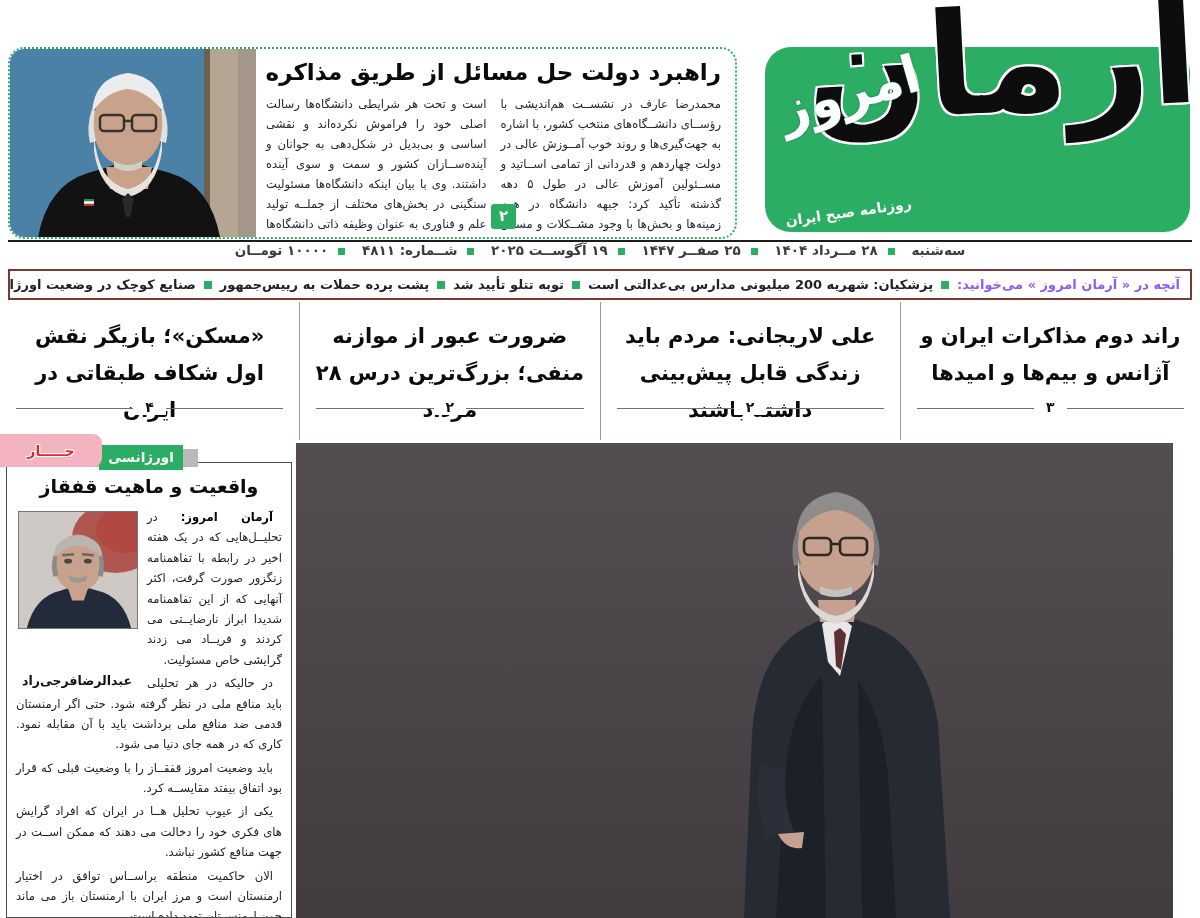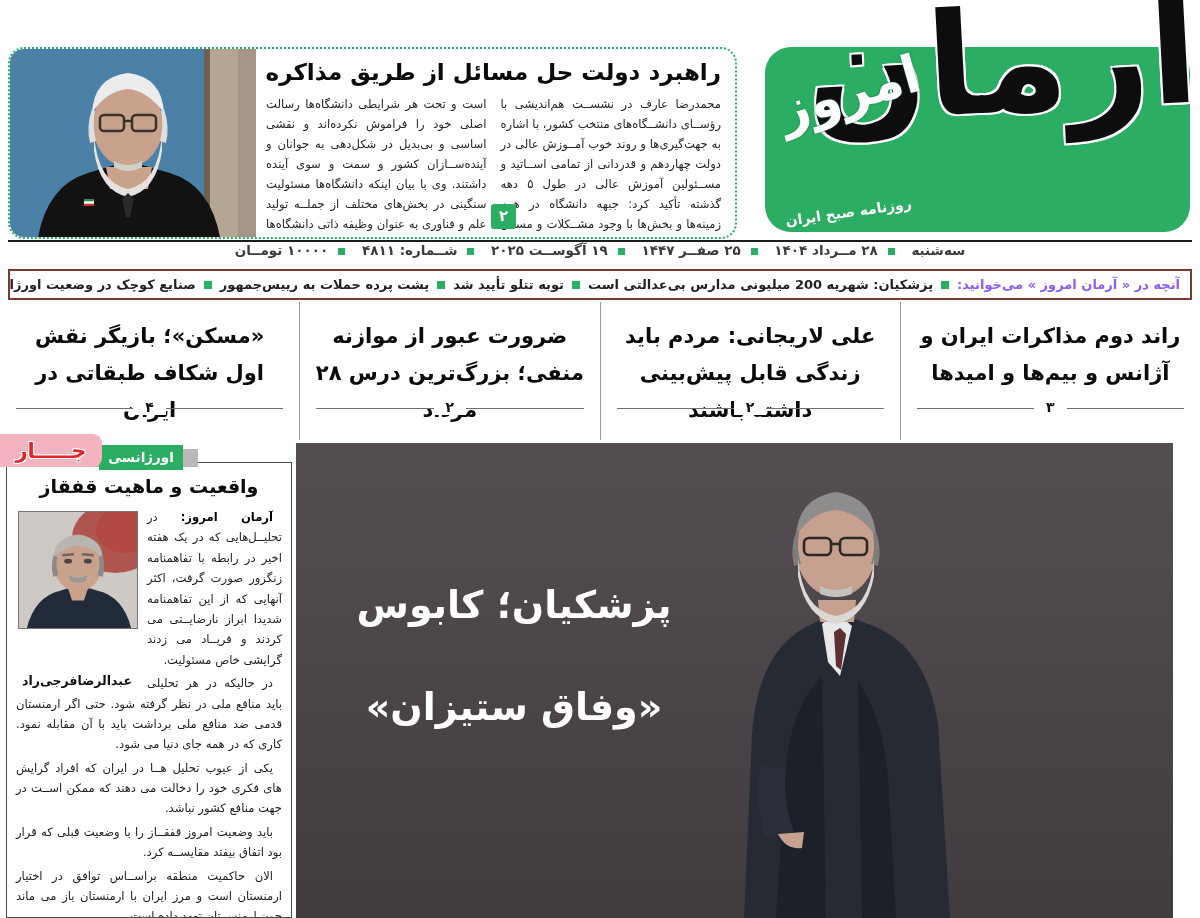--- a/index.html
+++ b/index.html
@@ -58,21 +58,21 @@
   .hl-text { text-align:center; font-size:21px; font-weight:bold; line-height:1.75;
     color:#0b0b0b; }
   .hl-pageline { position:absolute; bottom:12px; left:16px; right:16px;
     border-top:1px solid #707070; text-align:center; }
   .hl-page { position:relative; top:-12px; background:#fff; padding:0 12px;
     font-weight:bold; font-size:14px; color:#111; }
   
   #editorial { position:absolute; top:434px; left:6px; width:286px; bottom:0; }
   .ad-banner { position:absolute; top:0; left:-6px; width:102px; height:33px;
     background:#f3b3bf; border-radius:0 9px 9px 0; display:flex; align-items:center;
-    justify-content:center; font-size:21px; font-weight:bold; color:#e0262c;
+    justify-content:center; font-size:14px; font-weight:bold; color:#e0262c;
     text-shadow:-1px -1px 0 #fff, 1px -1px 0 #fff, -1px 1px 0 #fff, 1px 1px 0 #fff; z-index:3; }
   .label-bar { position:absolute; top:15px; left:78px; width:114px; height:18px;
     background:#b9b9b9; z-index:1; }
   .section-label { position:absolute; top:11px; left:93px; width:84px; height:25px;
     background:#2bae63; color:#fff; font-size:13.5px; font-weight:bold; text-align:center;
     line-height:25px; z-index:2; }
   .ed-box { position:absolute; top:28px; left:0; right:0; bottom:0; border:1px solid #4c4c4c;
     padding:8px 9px 0; overflow:hidden; background:#fff; }
   .ed-title { text-align:center; font-size:19px; font-weight:bold; color:#0c0c0c;
     margin:4px 0 10px; }
@@ -202,22 +202,22 @@
         <path d="M50,64 Q60,70 70,64 L68,70 Q60,74 52,70 Z" fill="#9b9894"></path>
         <ellipse cx="50" cy="50" rx="4" ry="2.4" fill="#4b4440"></ellipse>
         <ellipse cx="70" cy="50" rx="4" ry="2.4" fill="#4b4440"></ellipse>
         <path d="M44,44 L56,43" stroke="#6e6660" stroke-width="2.4"></path>
         <path d="M64,43 L76,44" stroke="#6e6660" stroke-width="2.4"></path>
       </svg>
       <div class="ed-caption">عبدالرضافرجی‌راد</div>
     </div>
     <p><span class="ed-lead">آرمان امروز:</span> <span>در تحلیــل‌هایی که در یک هفته اخیر در رابطه با تفاهمنامه زنگزور صورت گرفت، اکثر آنهایی که از این تفاهمنامه شدیدا ابراز نارضایــتی می کردند و فریــاد می زدند گرایشی خاص مسئولیت.</span></p>
     <p>در حالیکه در هر تحلیلی باید منافع ملی در نظر گرفته شود. حتی اگر ارمنستان قدمی ضد منافع ملی برداشت باید با آن مقابله نمود. کاری که در همه جای دنیا می شود.</p>
+    <p>باید وضعیت امروز قفقــاز را با وضعیت قبلی که قرار بود اتفاق بیفتد مقایســه کرد.</p>
     <p>یکی از عیوب تحلیل هــا در ایران که افراد گرایش های فکری خود را دخالت می دهند که ممکن اســت در جهت منافع کشور نباشد.</p>
-    <p>باید وضعیت امروز قفقــاز را با وضعیت قبلی که قرار بود اتفاق بیفتد مقایســه کرد.</p>
     <p>الان حاکمیت منطقه براســاس توافق در اختیار ارمنستان است و مرز ایران با ارمنستان باز می ماند چون ارمنســتان تعهد داده است.</p>
 
   </div>
 </div>
 
 <div id="main-photo">
   <svg class="fig" viewBox="0 0 430 452">
     <path d="M118,452 L126,268 Q132,182 186,158 L210,146 L242,158 Q300,178 312,258 L324,452 Z" fill="#262a33"></path>
     <path d="M150,452 L160,300 Q166,240 196,210 L200,452 Z" fill="#1c2028"></path>
     <path d="M270,452 L262,310 Q256,250 232,214 L236,452 Z" fill="#1c2028"></path>
@@ -229,17 +229,13 @@
     <path d="M170,66 Q164,82 168,100 L175,98 Q170,82 173,70 Z" fill="#7f7d7b"></path>
     <path d="M250,66 Q256,82 252,100 L245,98 Q250,82 247,70 Z" fill="#7f7d7b"></path>
     <path d="M172,92 Q176,144 210,150 Q244,144 248,92 L248,110 Q240,152 210,158 Q180,152 172,110 Z" fill="#dcd9d4"></path>
     <path d="M194,120 Q210,128 226,120 L226,128 Q210,134 194,128 Z" fill="#c5c2bd"></path>
     <rect x="178" y="72" width="27" height="17" rx="5" fill="none" stroke="#2c2824" stroke-width="2.6"></rect>
     <rect x="214" y="72" width="27" height="17" rx="5" fill="none" stroke="#2c2824" stroke-width="2.6"></rect>
     <line x1="205" y1="78" x2="214" y2="78" stroke="#2c2824" stroke-width="2.6"></line>
     <path d="M134,300 Q128,340 140,372 L168,366 Q156,336 160,302 Z" fill="#2b2f39"></path>
     <path d="M152,368 Q160,384 176,382 L178,366 Z" fill="#c7a18f"></path>
   </svg>
-  <div class="photo-headline">
-    <div class="ph-line1">پزشکیان؛ کابوس</div>
-    <div class="ph-line2">«وفاق ستیزان»</div>
-  </div>
 </div>
 
 </body></html>

